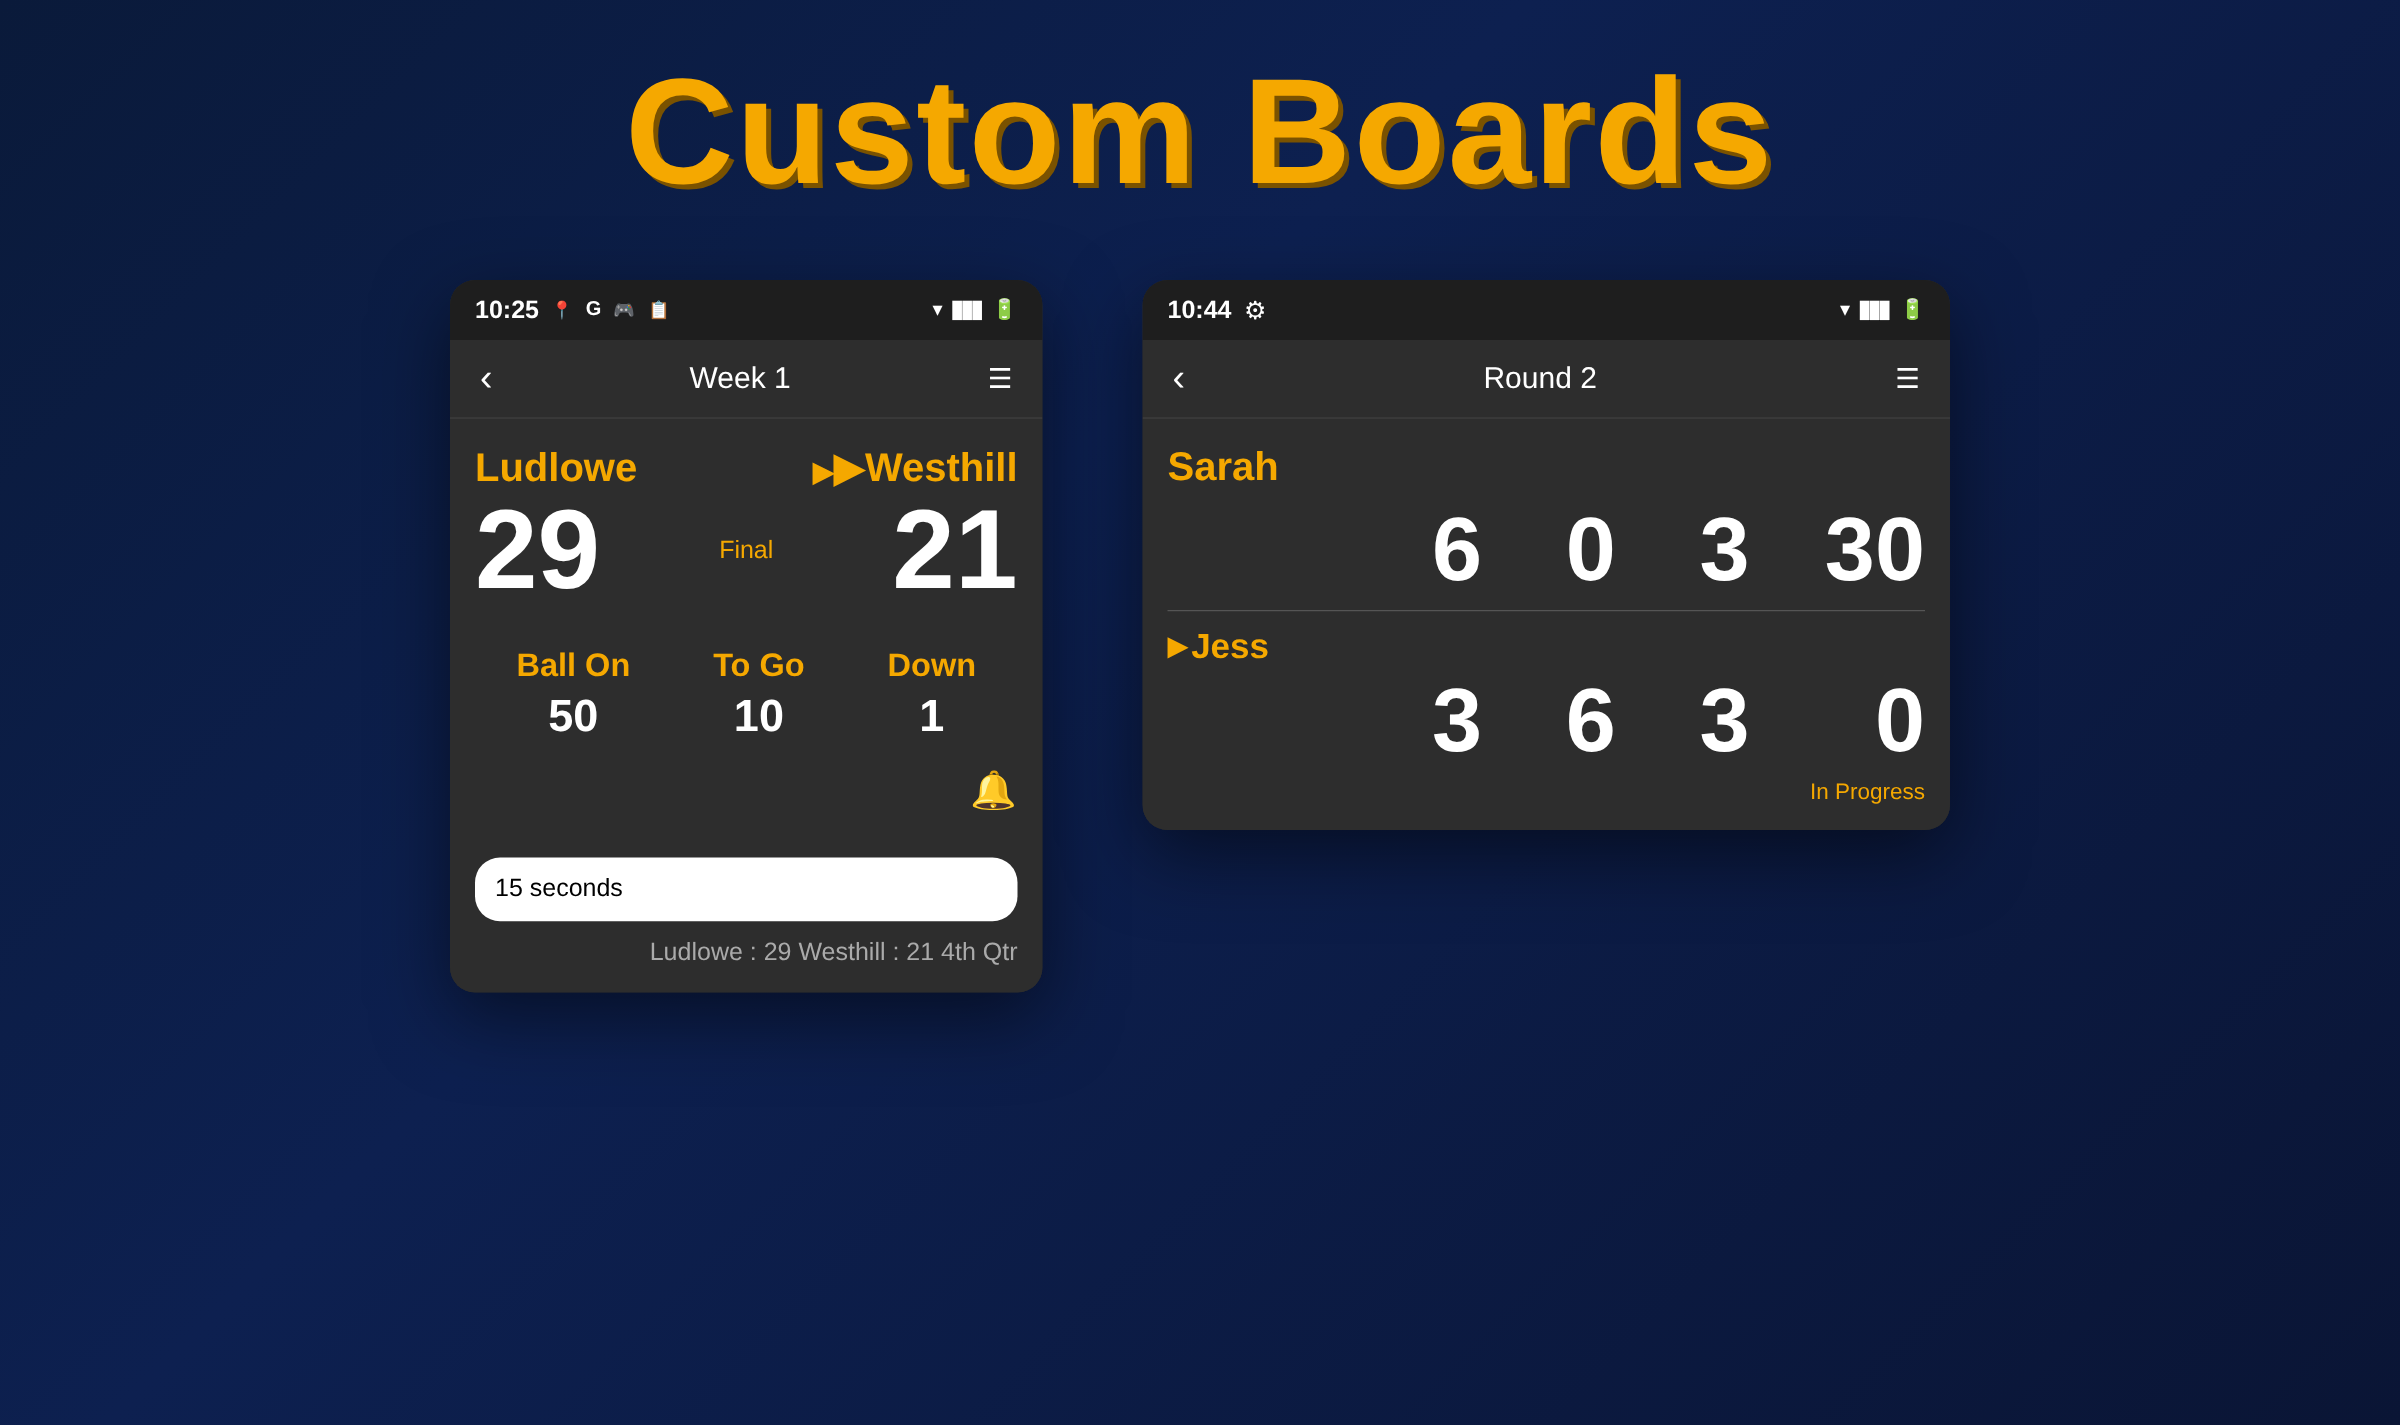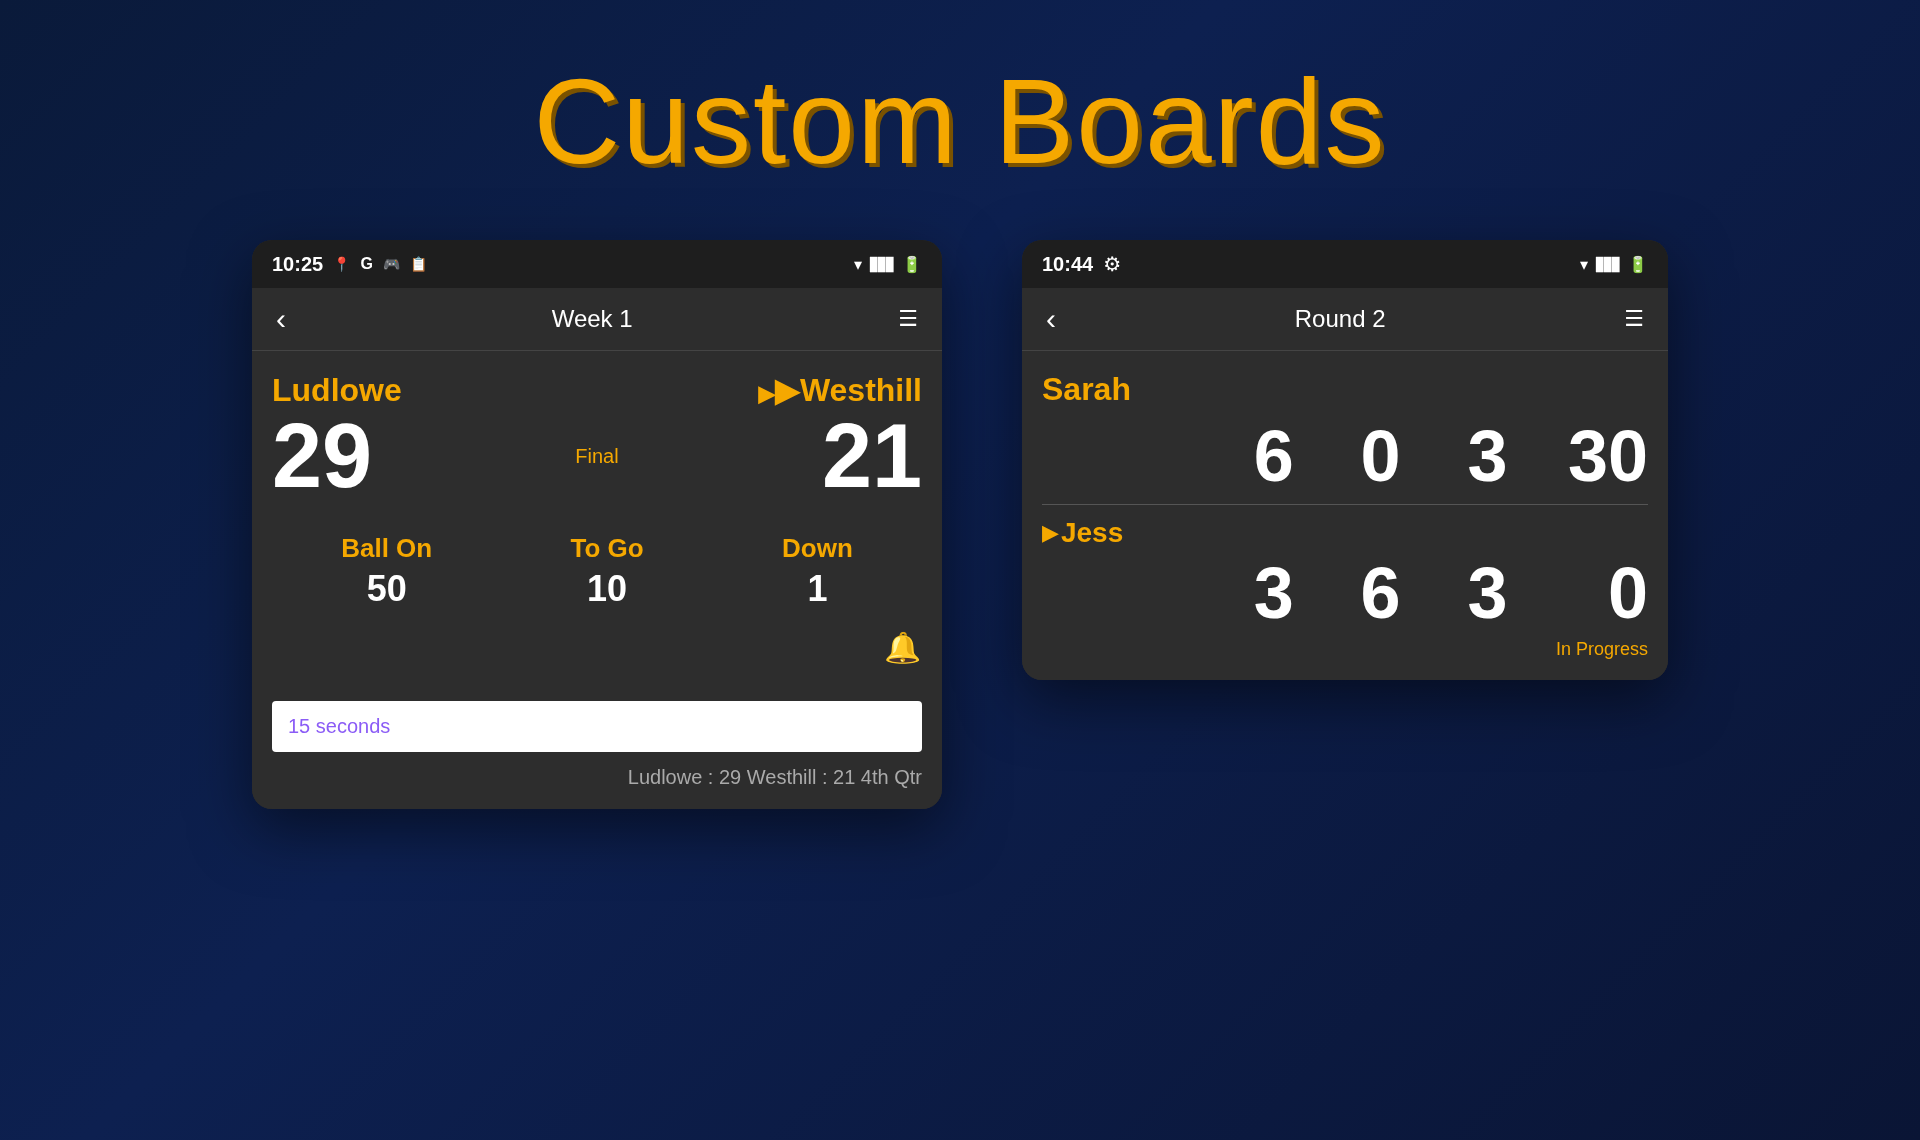--- a/index.html
+++ b/index.html
@@ -12,23 +12,23 @@
       flex-direction: column;
       align-items: center;
       justify-content: flex-start;
       font-family: 'Arial Black', Arial, sans-serif;
       overflow: hidden;
     }
 
     .page-title {
       color: #f5a800;
       font-size: 120px;
-      font-weight: 400;
+      font-weight: 700;
       text-shadow: 4px 4px 0px #7a5200;
-      margin-top: 52px;
+      margin-top: 36px;
       margin-bottom: 50px;
       letter-spacing: 2px;
     }
 
     .phones-container {
       display: flex;
       flex-direction: row;
       gap: 80px;
       align-items: flex-start;
       justify-content: center;
@@ -36,21 +36,21 @@
 
     
     .phone-mockup {
       background: #2d2d2d;
       border-radius: 20px;
       overflow: hidden;
       box-shadow: 0 20px 60px rgba(0,0,0,0.5);
     }
 
     .phone-left {
-      width: 690px;
+      width: 474px;
     }
 
     .phone-right {
       width: 646px;
     }
 
     
     .status-bar {
       background: #1e1e1e;
       display: flex;
@@ -173,24 +173,24 @@
       margin-bottom: 14px;
     }
 
     .bell-icon {
       color: #f5a800;
       font-size: 30px;
     }
 
     .input-field {
       background: white;
-      border-radius: 4px;
+      border-radius: 20px;
       padding: 14px 16px;
       font-size: 20px;
-      color: #8b5cf6;
+      color: #000000;
       font-family: Arial, sans-serif;
       width: 100%;
       margin-bottom: 14px;
       margin-top: 36px;
     }
 
     .status-text {
       color: #aaa;
       font-size: 20px;
       font-family: Arial, sans-serif;

